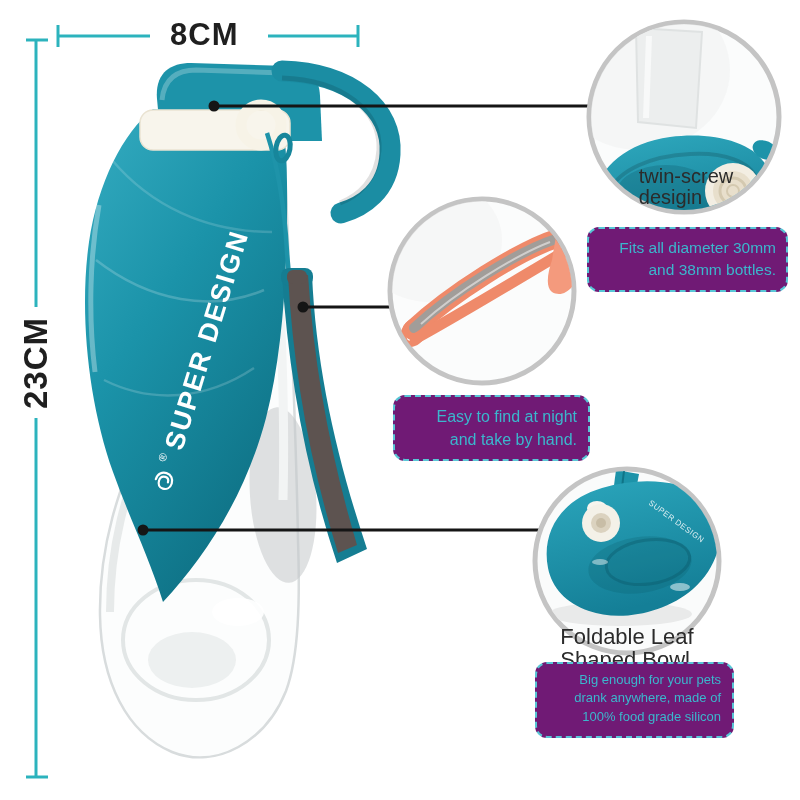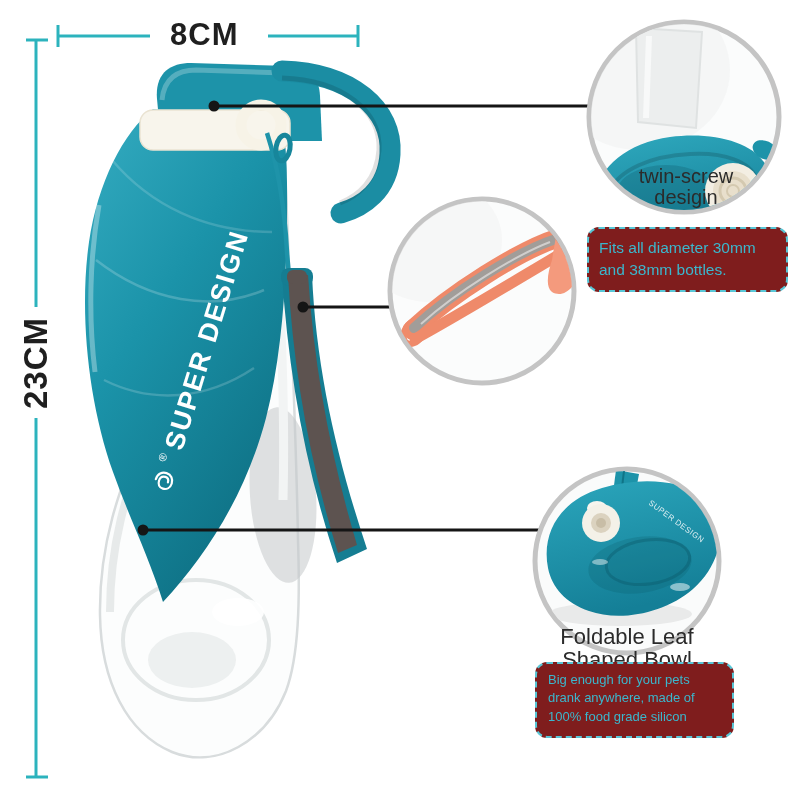--- a/index.html
+++ b/index.html
@@ -12,27 +12,27 @@
   .dim-w{left:170px;top:17px;font-size:31px;}
   .dim-h{left:36px;top:363px;font-size:33px;transform:translate(-50%,-50%) rotate(-90deg);
          transform-origin:center;white-space:nowrap;}
   
   .brand-wrap{left:200px;top:362px;width:340px;height:40px;
       transform:translate(-50%,-50%) rotate(-73deg);display:flex;align-items:center;
       justify-content:center;gap:7px;pointer-events:none;}
   .brand-mark{color:#ffffff;font-size:11px;position:relative;top:-8px;}
   .brand-text{color:#ffffff;font-size:27px;font-weight:bold;letter-spacing:2px;white-space:nowrap;}
   
-  .cap{transform:translateX(-50%);text-align:center;color:#2b2b2b;line-height:1.06;}
+  .cap{transform:translateX(-50%);text-align:left;color:#2b2b2b;line-height:1.06;}
   .cap-1{left:686px;top:166px;font-size:20px;}
   .cap-2{left:482px;top:325px;font-size:20px;}
   .cap-3{left:627px;top:593px;font-size:22px;margin-top:32px;}
   
   .note{border:2px dashed #58c6d6;border-radius:12px;color:#3bb7cd;
-        box-sizing:border-box;background:#7f1d1d;}
+        box-sizing:border-box;background:#701a75;text-align:right;}
   .note-1{left:587px;top:227px;width:201px;min-height:60px;padding:8px 10px;
           font-size:15.5px;line-height:1.45;}
   .note-2{left:393px;top:395px;width:197px;min-height:60px;padding:8px 11px;
           font-size:16px;line-height:1.45;}
   .note-3{left:535px;top:662px;width:199px;min-height:76px;padding:7px 11px;
           font-size:13px;line-height:1.42;}
 </style>
 </head>
 <body>
 
@@ -215,15 +215,16 @@
     <div>desigin</div>
   </div>
   <div class="abs cap cap-2">
   </div>
   <div class="abs cap cap-3">
     <div>Foldable Leaf</div>
     <div>Shaped Bowl</div>
   </div>
 
   <div class="abs note note-1">Fits all diameter 30mm and 38mm bottles.</div>
+  <div class="abs note note-2">Easy to find at night and take  by hand.</div>
   <div class="abs note note-3">Big enough for your pets drank anywhere, made of 100% food grade silicon</div>
 
 </div>
 
 </body></html>

